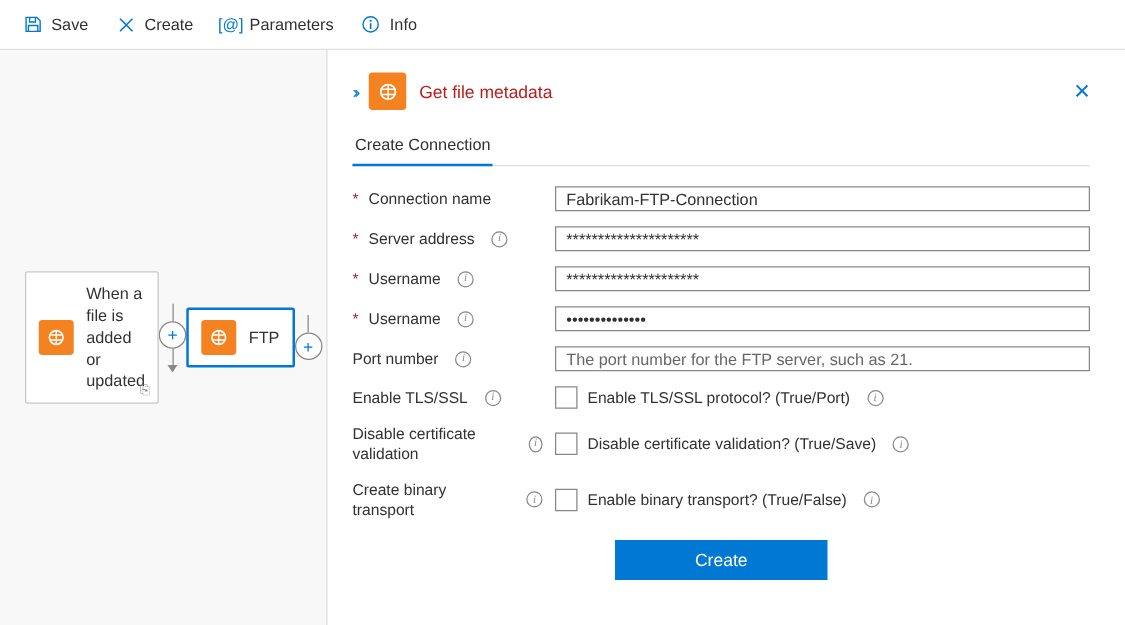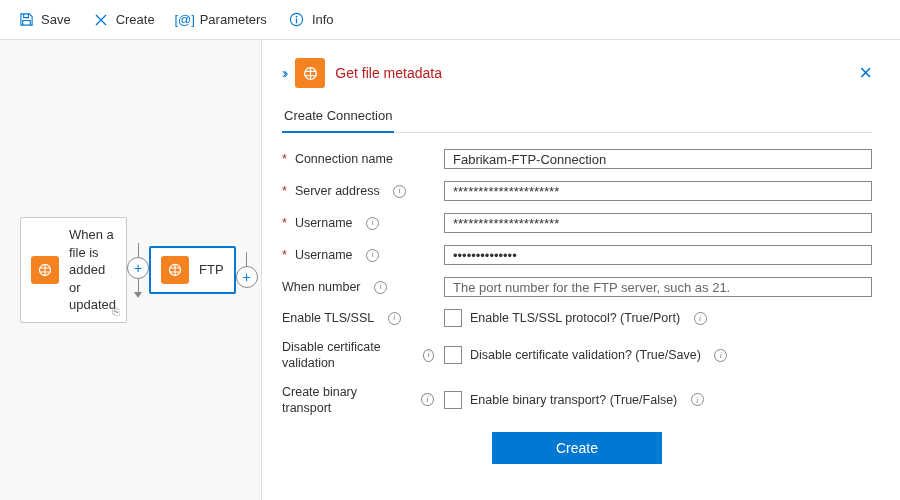--- a/index.html
+++ b/index.html
@@ -141,21 +141,21 @@
     </div>
     <div class="frow">
       <div class="flabel"><span class="req">*</span><span>Username</span>&nbsp;<span class="info">i</span></div>
       <input class="finput" value="*********************" style="">
     </div>
     <div class="frow">
       <div class="flabel"><span class="req">*</span><span>Username</span>&nbsp;<span class="info">i</span></div>
       <input class="finput" value="••••••••••••••" style="">
     </div>
     <div class="frow">
-      <div class="flabel"><span>When number</span>&nbsp;<span class="info">i</span></div>
+      <div class="flabel"><span>Port number</span>&nbsp;<span class="info">i</span></div>
       <input class="finput" placeholder="The port number for the FTP server, such as 21." style="">
     </div>
     <div class="frow">
       <div class="flabel"><span>Enable TLS/SSL</span>&nbsp;<span class="info">i</span></div>
       <div class="cbwrap">
           <div class="cbox"></div>
           <div class="cblabel"><span>Enable TLS/SSL protocol? (True/Port)</span>&nbsp;<span class="info">i</span></div>
         </div>
     </div>
     <div class="frow">

